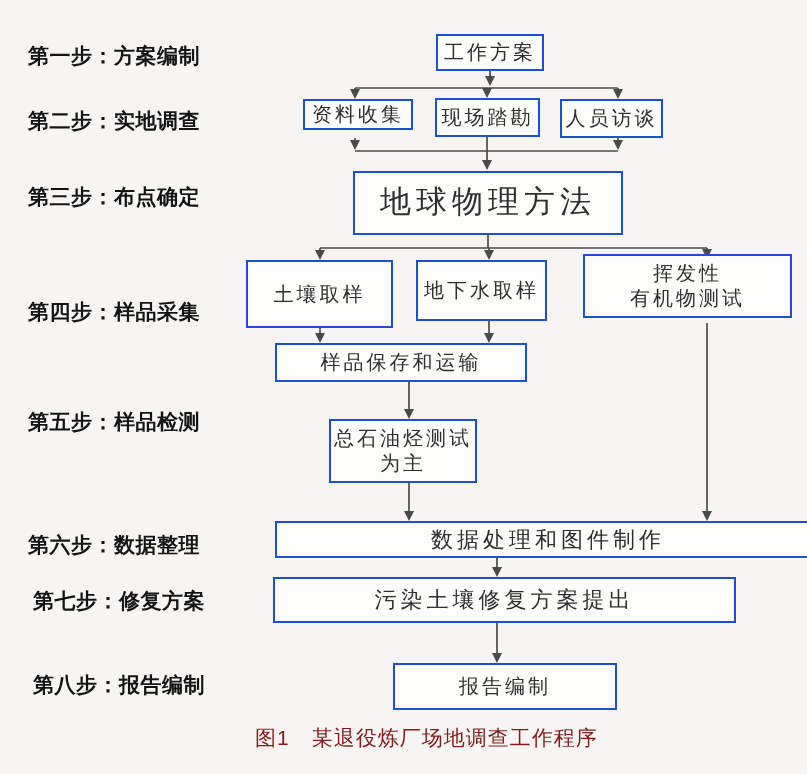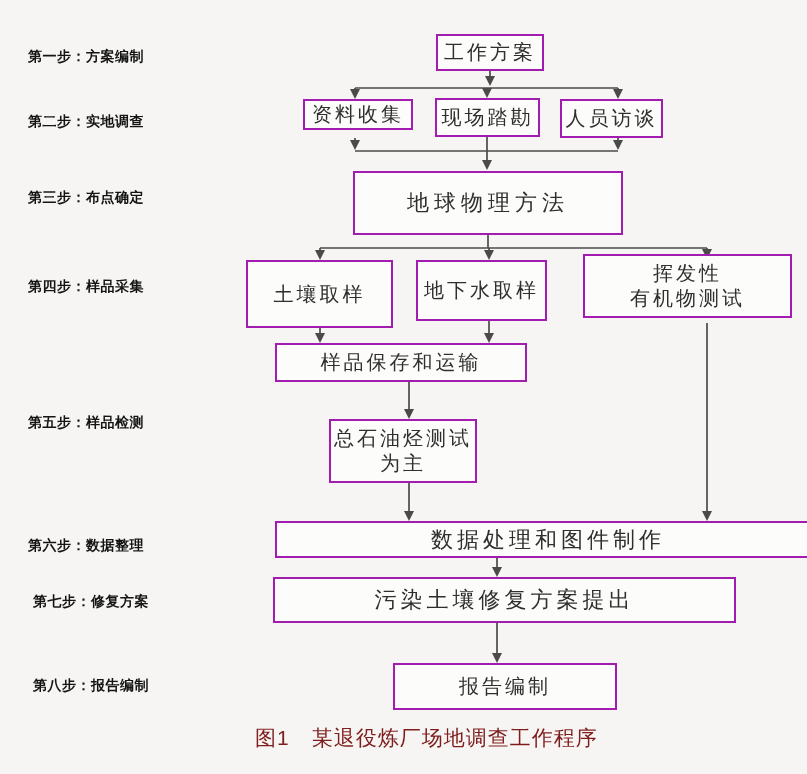--- a/index.html
+++ b/index.html
@@ -16,41 +16,41 @@
   .connectors{
     position:absolute;left:0;top:0;
   }
   .ln{
     stroke:#4a4a4a;stroke-width:1.7;fill:none;
   }
   .step{
     position:absolute;
     left:28px;
     height:28px;line-height:28px;
-    font-size:14px;font-weight:700;
+    font-size:21px;font-weight:700;
     color:#141414;
     white-space:nowrap;
     letter-spacing:0.5px;
   }
   .box{
     position:absolute;
     box-sizing:border-box;
     background:#fcfcfb;
-    border:2px solid #a21caf;
+    border:2px solid #1d4ed8;
     display:flex;flex-direction:column;
     align-items:center;justify-content:center;
     font-family:"Liberation Serif","DejaVu Serif",serif;
     color:#2f2f2f;
     font-size:20px;
     letter-spacing:3px;
     text-align:left;
     line-height:1.25;
   }
   .geo-title{
-    font-size:22px;letter-spacing:5px;margin-bottom:1px;
+    font-size:31px;letter-spacing:5px;margin-bottom:1px;
   }
   .geo-sub{
     font-family:"Liberation Sans","DejaVu Sans",sans-serif;
     font-size:15.5px;font-weight:700;letter-spacing:0;
     color:#1d1d1d;
   }
   .big{font-size:22px;letter-spacing:4px;}
   .caption{
     position:absolute;
     left:255px;top:724px;
@@ -99,21 +99,21 @@
     <path class="ln" d="M409,483 V519" marker-end="url(#arw)"></path>
 
     <path class="ln" d="M497,558 V575" marker-end="url(#arw)"></path>
 
     <path class="ln" d="M497,623 V661" marker-end="url(#arw)"></path>
   </svg>
 
   <div class="step" style="top:42px">第一步：方案编制</div>
   <div class="step" style="top:183px">第三步：布点确定</div>
   <div class="step" style="top:107px">第二步：实地调查</div>
-  <div class="step" style="top:272px">第四步：样品采集</div>
+  <div class="step" style="top:298px">第四步：样品采集</div>
   <div class="step" style="top:408px">第五步：样品检测</div>
   <div class="step" style="top:531px">第六步：数据整理</div>
   <div class="step" style="top:587px; left:33px">第七步：修复方案</div>
   <div class="step" style="top:671px; left:33px">第八步：报告编制</div>
 
   <div class="box" style="left:436px;top:34px;width:108px;height:37px">工作方案</div>
 
   <div class="box" style="left:303px;top:99px;width:110px;height:31px">资料收集</div>
   <div class="box" style="left:435px;top:98px;width:105px;height:39px">现场踏勘</div>
   <div class="box" style="left:560px;top:99px;width:103px;height:39px">人员访谈</div>

